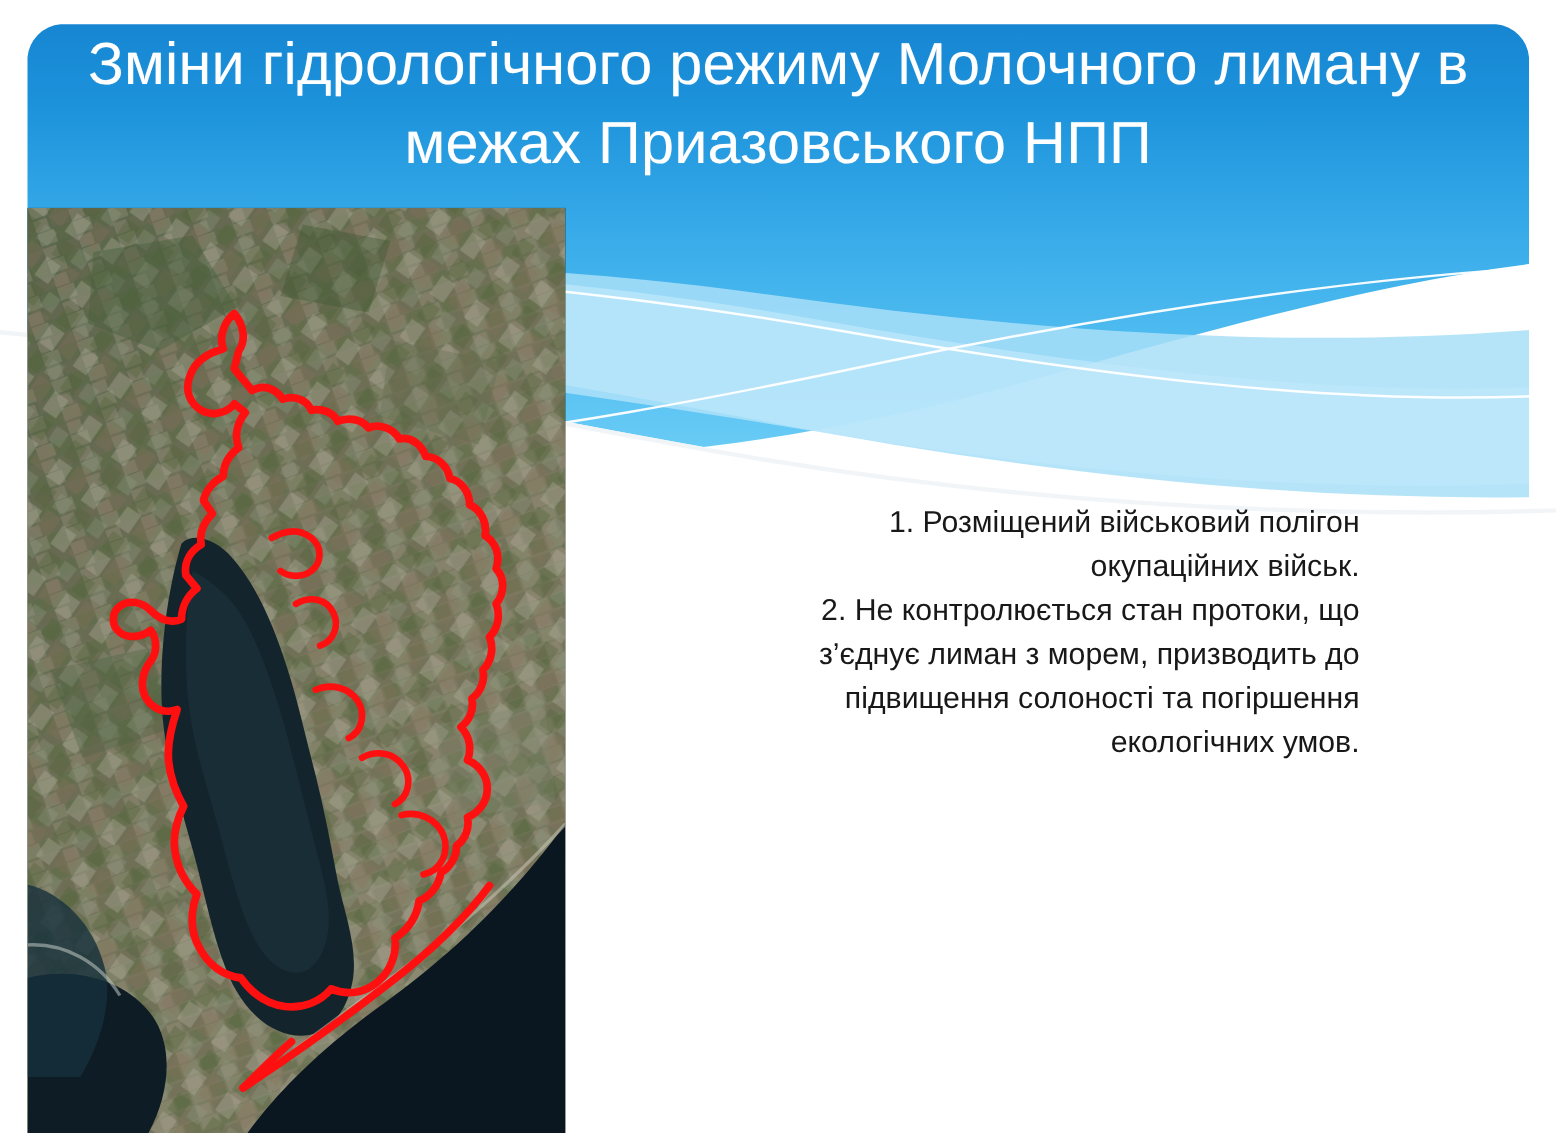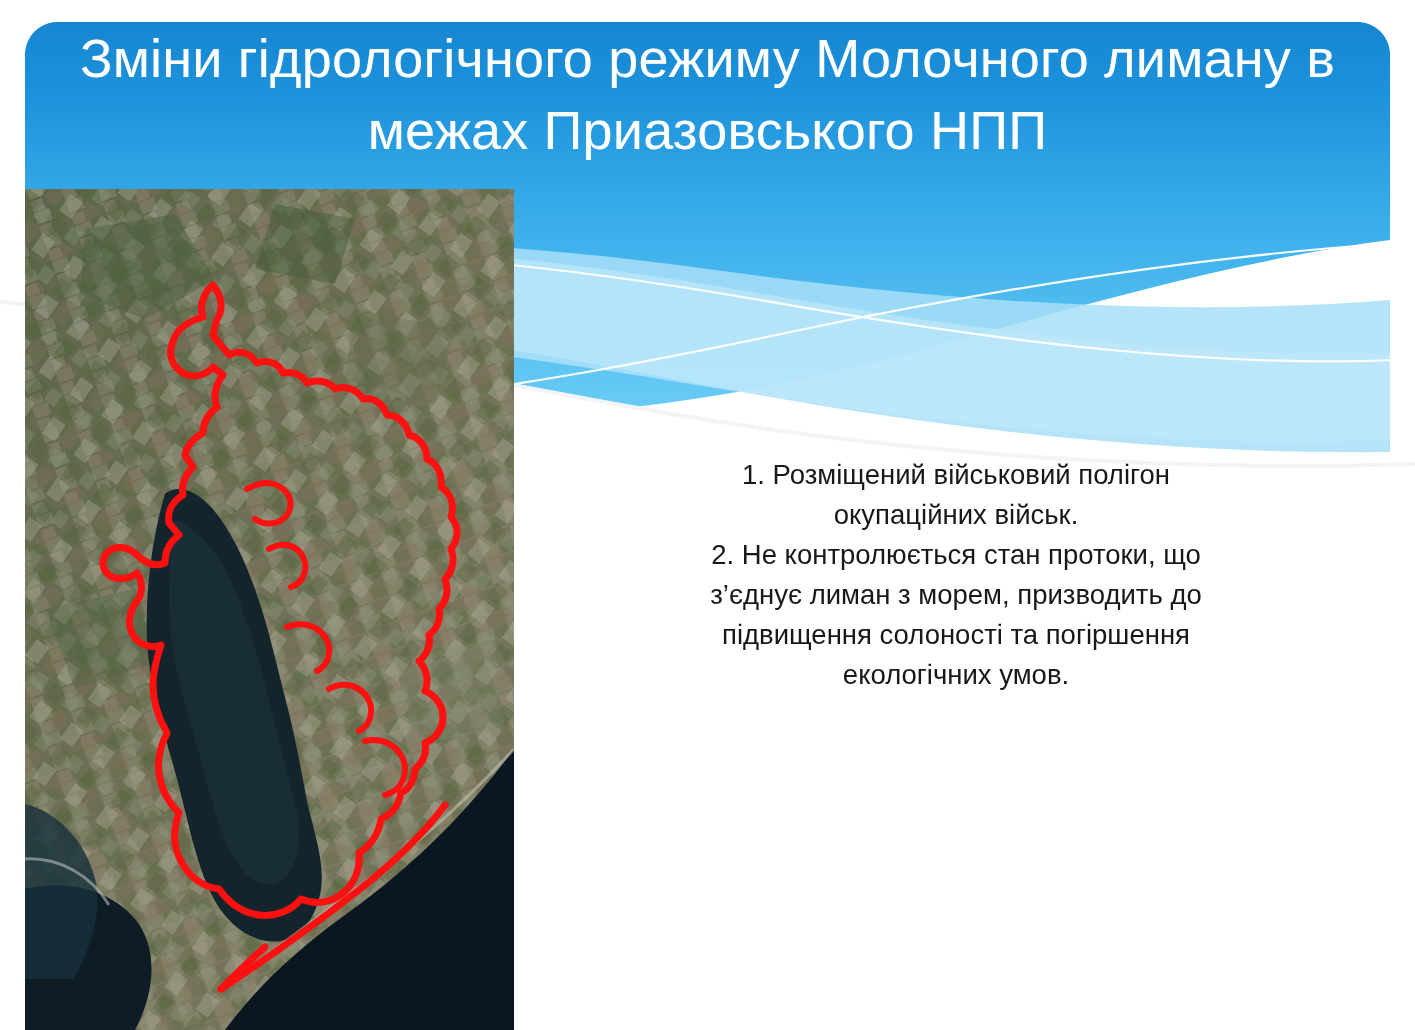--- a/index.html
+++ b/index.html
@@ -78,21 +78,21 @@
     top: 455px;
     width: 560px;
     z-index: 7;
   }
   .body-text {
     color: #181818;
     font-size: 27.5px;
     line-height: 1.455;
     font-weight: 400;
     white-space: pre-line;
-    text-align: center;
+    text-align: right;
   }
 </style>
 </head>
 <body>
 
 <div id="slide">
 
   <div class="bg-layer">
     <svg class="bg-svg" viewBox="0 0 1415 1030" preserveAspectRatio="none">
       <defs>

